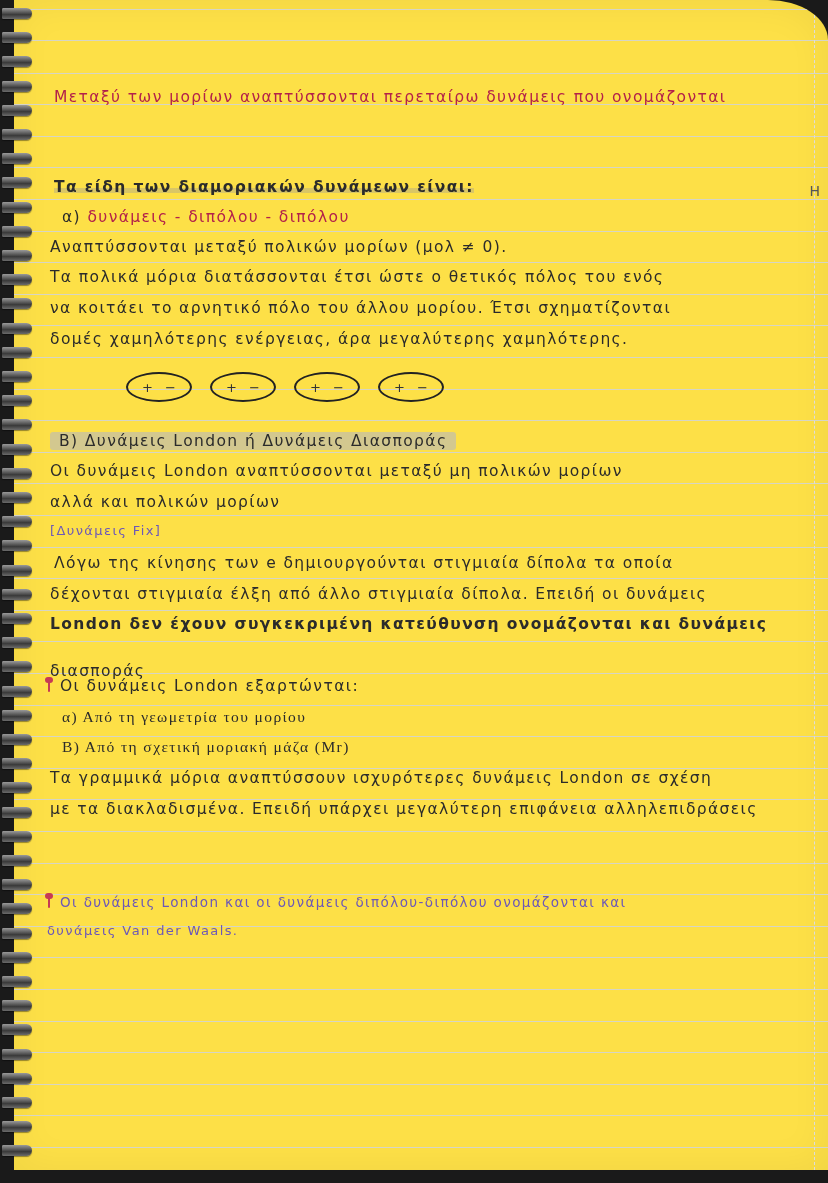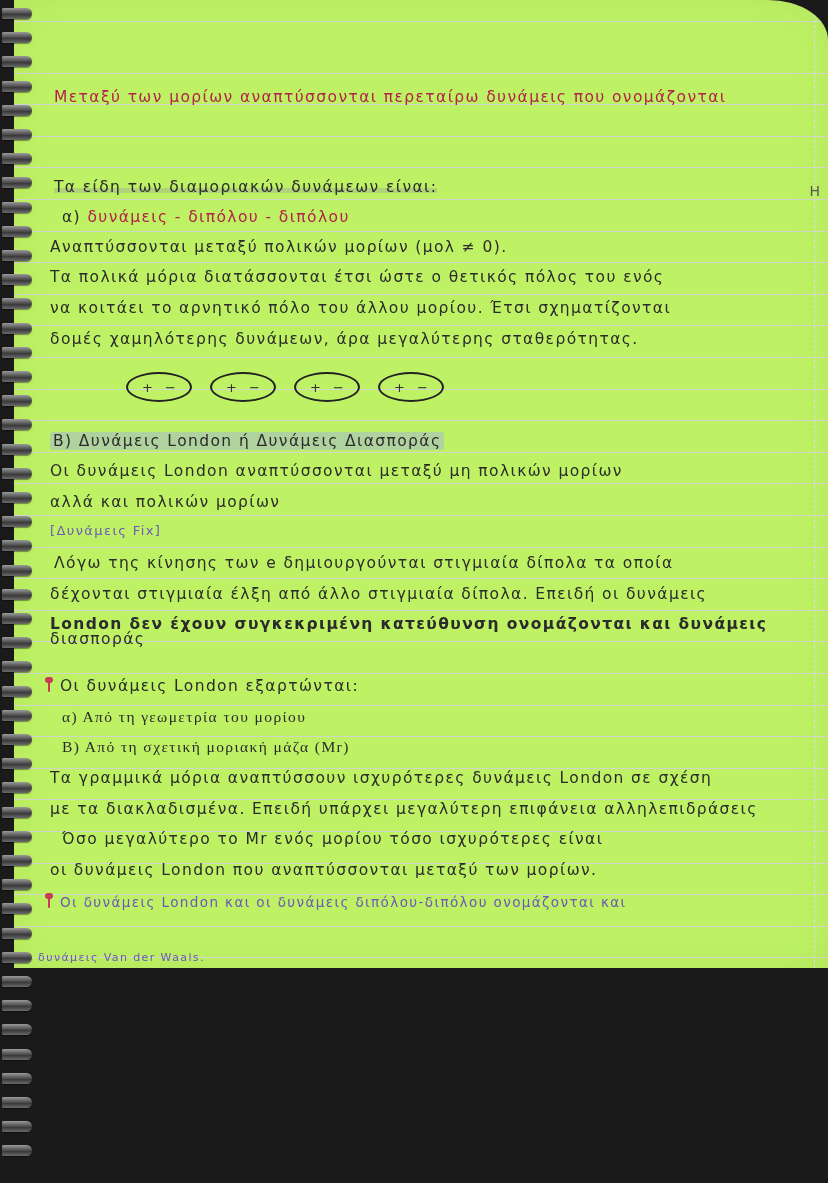--- a/index.html
+++ b/index.html
@@ -1,21 +1,21 @@
 <!DOCTYPE html>
 <html><head>
   <meta charset="utf-8">
   <style>
     * { box-sizing: border-box; margin: 0; padding: 0; }
     html, body { width: 828px; height: 1183px; overflow: hidden; background: #1a1a1a; }
     body { position: relative; font-family: "DejaVu Sans", sans-serif; }
 
     .page {
-      position: absolute; left: 14px; top: 0; width: 814px; height: 968px;
-      background: #bef264;
+      position: absolute; left: 14px; top: 0; width: 814px; height: 1170px;
+      background: #fde047;
       border-top-right-radius: 60px 40px;
       box-shadow: inset 0 0 40px rgba(0,0,0,0.06);
       overflow: hidden;
     }
     .rules {
       position: absolute; left: 0; top: 0; width: 100%; height: 100%;
       background-image: repeating-linear-gradient(
         to bottom,
         transparent 0px, transparent 30.6px,
         #d2d4d3 30.6px, #d2d4d3 31.6px
@@ -45,22 +45,22 @@
       font-size: 15.5px; letter-spacing: 1.4px;
       color: #2b2b2b;
       transform-origin: left center;
     }
     .red { color: #b3214a; }
     .purple { color: #6c58b8; }
     .cloud {
       display: inline-block; padding: 1px 6px;
       border: 1.5px solid #b9c98a; border-radius: 14px;
     }
-    .hl-grey { background: linear-gradient(to bottom, transparent 55%, rgba(150,150,160,0.35) 55%, rgba(150,150,160,0.35) 85%, transparent 85%); }
-    .hl-blue { background: rgba(160,170,230,0.45); border-radius: 3px; padding: 0 3px; text-align: right; }
+    .hl-grey { background: linear-gradient(to bottom, transparent 55%, rgba(150,150,160,0.35) 55%, rgba(150,150,160,0.35) 85%, transparent 85%); font-weight: bold; }
+    .hl-blue { background: rgba(160,170,230,0.45); border-radius: 3px; padding: 0 9px; text-align: right; }
 
     .pin {
       display: inline-block; width: 10px; height: 16px; position: relative; margin-right: 6px; vertical-align: -2px;
     }
     .pin::before { content: ""; position: absolute; left: 1px; top: 0; width: 8px; height: 6px; background: #c63a55; border-radius: 3px; }
     .pin::after  { content: ""; position: absolute; left: 4px; top: 5px; width: 2px; height: 10px; background: #c63a55; border-radius: 1px; }
 
     .dipoles { position: absolute; top: 372px; left: 112px; display: flex; gap: 18px; }
     .dipole {
       width: 66px; height: 30px; border: 2px solid #222; border-radius: 50%;
@@ -83,21 +83,21 @@
   </div>
   <div class="margin-mark">Η</div>
 
   <div class="line" style="top:208px;left:48px;">
     <span>α)</span>
     <span class="red">δυνάμεις - διπόλου - διπόλου</span>
   </div>
   <div class="line" style="top:238px;left:36px;">Αναπτύσσονται μεταξύ πολικών μορίων (μολ ≠ 0).</div>
   <div class="line" style="top:268px;left:36px;">Τα πολικά μόρια διατάσσονται έτσι ώστε ο θετικός πόλος του ενός</div>
   <div class="line" style="top:299px;left:36px;">να κοιτάει το αρνητικό πόλο του άλλου μορίου. Έτσι σχηματίζονται</div>
-  <div class="line" style="top:330px;left:36px;">δομές χαμηλότερης δυνάμεων, άρα μεγαλύτερης σταθερότητας.</div>
+  <div class="line" style="top:330px;left:36px;">δομές χαμηλότερης ενέργειας, άρα μεγαλύτερης χαμηλότερης.</div>
 
   <div class="dipoles">
     <div class="dipole">
         <span>+</span>
         <span>−</span>
       </div>
     <div class="dipole">
         <span>+</span>
         <span>−</span>
       </div>
@@ -113,36 +113,34 @@
 
   <div class="line" style="top:432px;left:36px;">
     <span class="hl-blue">Β) Δυνάμεις London ή Δυνάμεις Διασποράς</span>
   </div>
   <div class="line" style="top:462px;left:36px;">Οι δυνάμεις London αναπτύσσονται μεταξύ μη πολικών μορίων</div>
   <div class="line" style="top:493px;left:36px;">αλλά και πολικών μορίων</div>
   <div class="line purple" style="top:523px;left:36px;font-size:13px;">[Δυνάμεις Fix]</div>
   <div class="line" style="top:554px;left:40px;">Λόγω της κίνησης των e δημιουργούνται στιγμιαία δίπολα τα οποία</div>
   <div class="line" style="top:585px;left:36px;">δέχονται στιγμιαία έλξη από άλλο στιγμιαία δίπολα. Επειδή οι δυνάμεις</div>
   <div class="line" style="top:615px;left:36px;font-weight:bold;">London δεν έχουν συγκεκριμένη κατεύθυνση ονομάζονται και δυνάμεις</div>
-  <div class="line" style="top:630px;left:36px;text-align:center;">διασποράς</div>
+  <div class="line" style="top:662px;left:36px;text-align:center;">διασποράς</div>
 
   <div class="line" style="top:677px;left:30px;">
     <span class="pin"></span><span>Οι δυνάμεις London εξαρτώνται:</span>
   </div>
   <div class="line" style="top:708px;left:48px;font-family:Liberation Serif, serif;">α) Από τη γεωμετρία του μορίου</div>
   <div class="line" style="top:738px;left:48px;font-family:Liberation Serif, serif;">Β) Από τη σχετική μοριακή μάζα (Mr)</div>
   <div class="line" style="top:769px;left:36px;">Τα γραμμικά μόρια αναπτύσσουν ισχυρότερες δυνάμεις London σε σχέση</div>
   <div class="line" style="top:800px;left:36px;">με τα διακλαδισμένα. Επειδή υπάρχει μεγαλύτερη επιφάνεια αλληλεπιδράσεις</div>
-  <div class="line" style="top:830px;left:48px;">Όσο μεγαλύτερο το Mr ενός μορίου τόσο ισχυρότερες είναι</div>
-  <div class="line" style="top:861px;left:36px;">οι δυνάμεις London που αναπτύσσονται μεταξύ των μορίων.</div>
 
   <div class="line purple" style="top:893px;left:30px;font-size:13.5px;">
     <span class="pin"></span><span>Οι δυνάμεις London και οι δυνάμεις διπόλου-διπόλου ονομάζονται και</span>
   </div>
-  <div class="line purple" style="top:923px;left:24px;font-size:11px;margin-top:28px;">δυνάμεις Van der Waals.</div>
+  <div class="line purple" style="top:923px;left:33px;font-size:13px;">δυνάμεις Van der Waals.</div>
 </div>
 
 <div class="spiral" id="spiral">
     <div class="ring" style="top: 8px;"></div>
     <div class="ring" style="top: 32.2px;"></div>
     <div class="ring" style="top: 56.4px;"></div>
     <div class="ring" style="top: 80.6px;"></div>
     <div class="ring" style="top: 104.8px;"></div>
     <div class="ring" style="top: 129px;"></div>
     <div class="ring" style="top: 153.2px;"></div>

